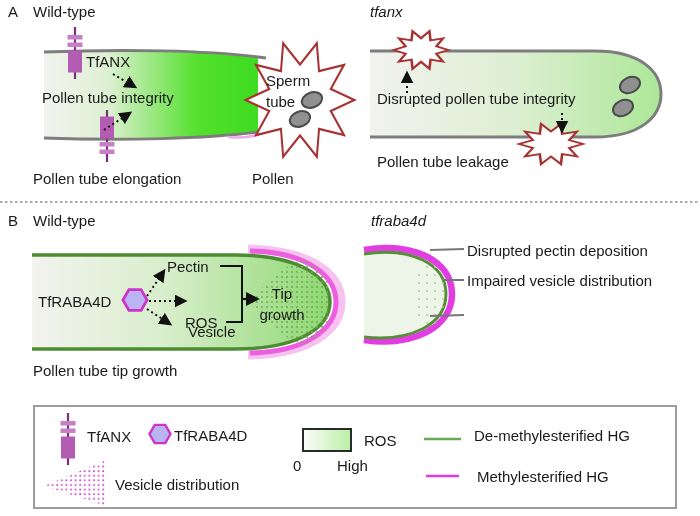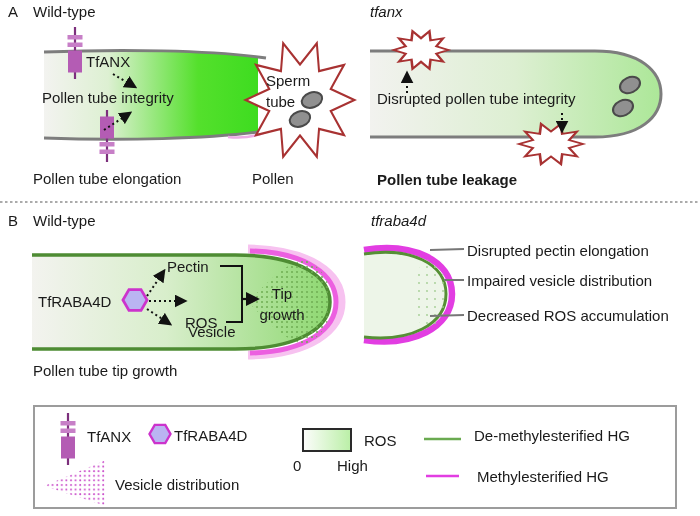--- a/index.html
+++ b/index.html
@@ -133,37 +133,36 @@
   <div class="t it" style="left:370px;top:3px;">tfanx</div>
 
   <div class="t" style="left:86px;top:53px;">TfANX</div>
   <div class="t" style="left:42px;top:89px;">Pollen tube integrity</div>
   <div class="t pre" style="left:266px;top:70px;line-height:21px;">Sperm
 tube</div>
   <div class="t" style="left:33px;top:170px;">Pollen tube elongation</div>
   <div class="t" style="left:252px;top:170px;">Pollen</div>
 
   <div class="t" style="left:377px;top:90px;">Disrupted pollen tube integrity</div>
-  <div class="t" style="left:377px;top:171px;font-weight:bold;">Pollen tube leakage</div>
+  <div class="t" style="left:377px;top:153px;">Pollen tube leakage</div>
 
   <div class="t" style="left:8px;top:212px;">B</div>
   <div class="t" style="left:33px;top:212px;">Wild-type</div>
   <div class="t it" style="left:371px;top:212px;">tfraba4d</div>
 
   <div class="t" style="left:38px;top:293px;">TfRABA4D</div>
   <div class="t" style="left:167px;top:258px;">Pectin</div>
   <div class="t" style="left:188px;top:291px;margin-top:32px;">Vesicle</div>
   <div class="t" style="left:185px;top:314px;">ROS</div>
   <div class="t pre ctr" style="left:252px;top:283px;width:60px;line-height:21px;">Tip
 growth</div>
   <div class="t" style="left:33px;top:362px;">Pollen tube tip growth</div>
 
-  <div class="t" style="left:467px;top:242px;">Disrupted pectin elongation</div>
+  <div class="t" style="left:467px;top:242px;">Disrupted pectin deposition</div>
   <div class="t" style="left:467px;top:272px;">Impaired vesicle distribution</div>
-  <div class="t" style="left:467px;top:307px;">Decreased ROS accumulation</div>
 
   <div class="t" style="left:87px;top:428px;">TfANX</div>
   <div class="t" style="left:174px;top:427px;">TfRABA4D</div>
   <div class="t" style="left:115px;top:476px;">Vesicle distribution</div>
   <div class="t" style="left:364px;top:432px;">ROS</div>
   <div class="t" style="left:293px;top:457px;">0</div>
   <div class="t" style="left:337px;top:457px;">High</div>
   <div class="t" style="left:474px;top:427px;">De-methylesterified HG</div>
   <div class="t" style="left:477px;top:468px;">Methylesterified HG</div>
 

